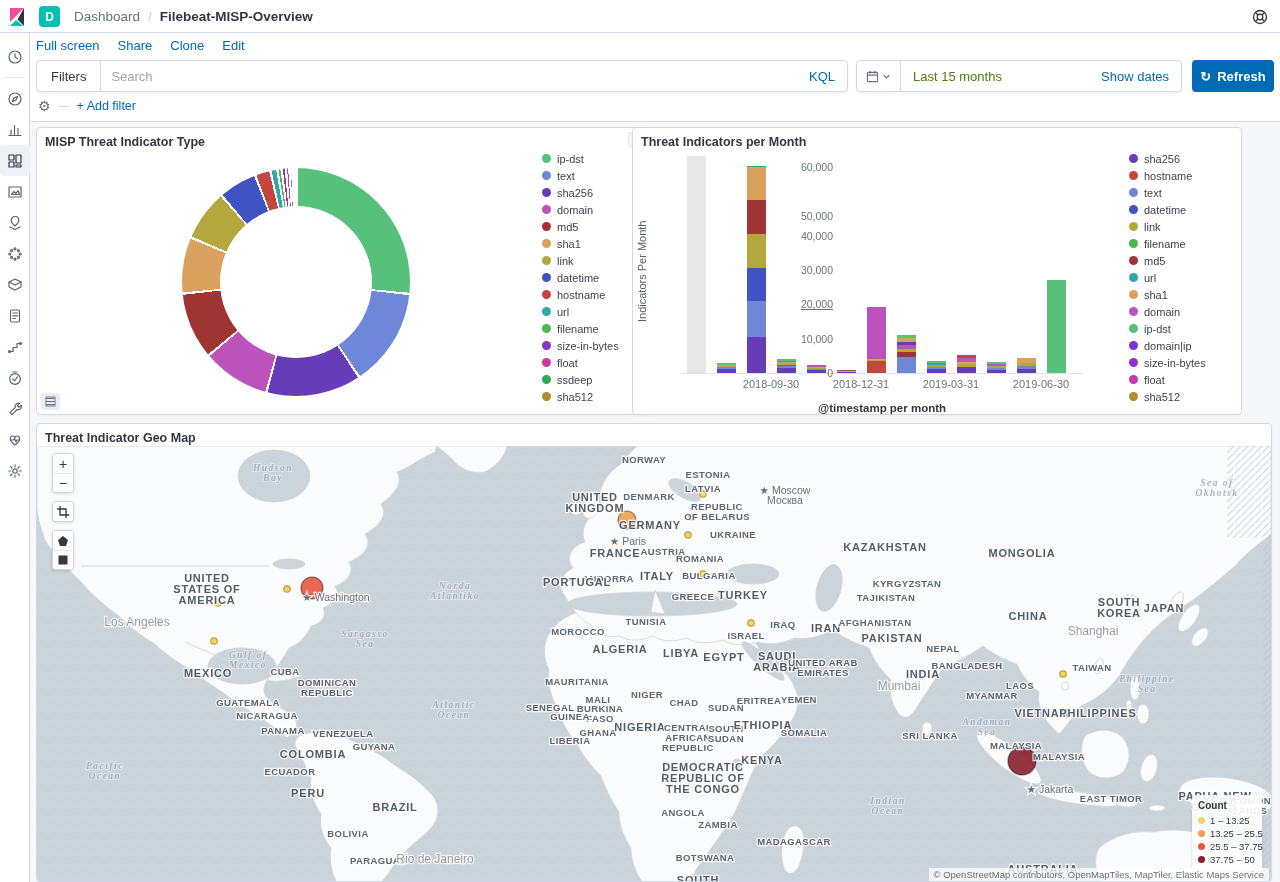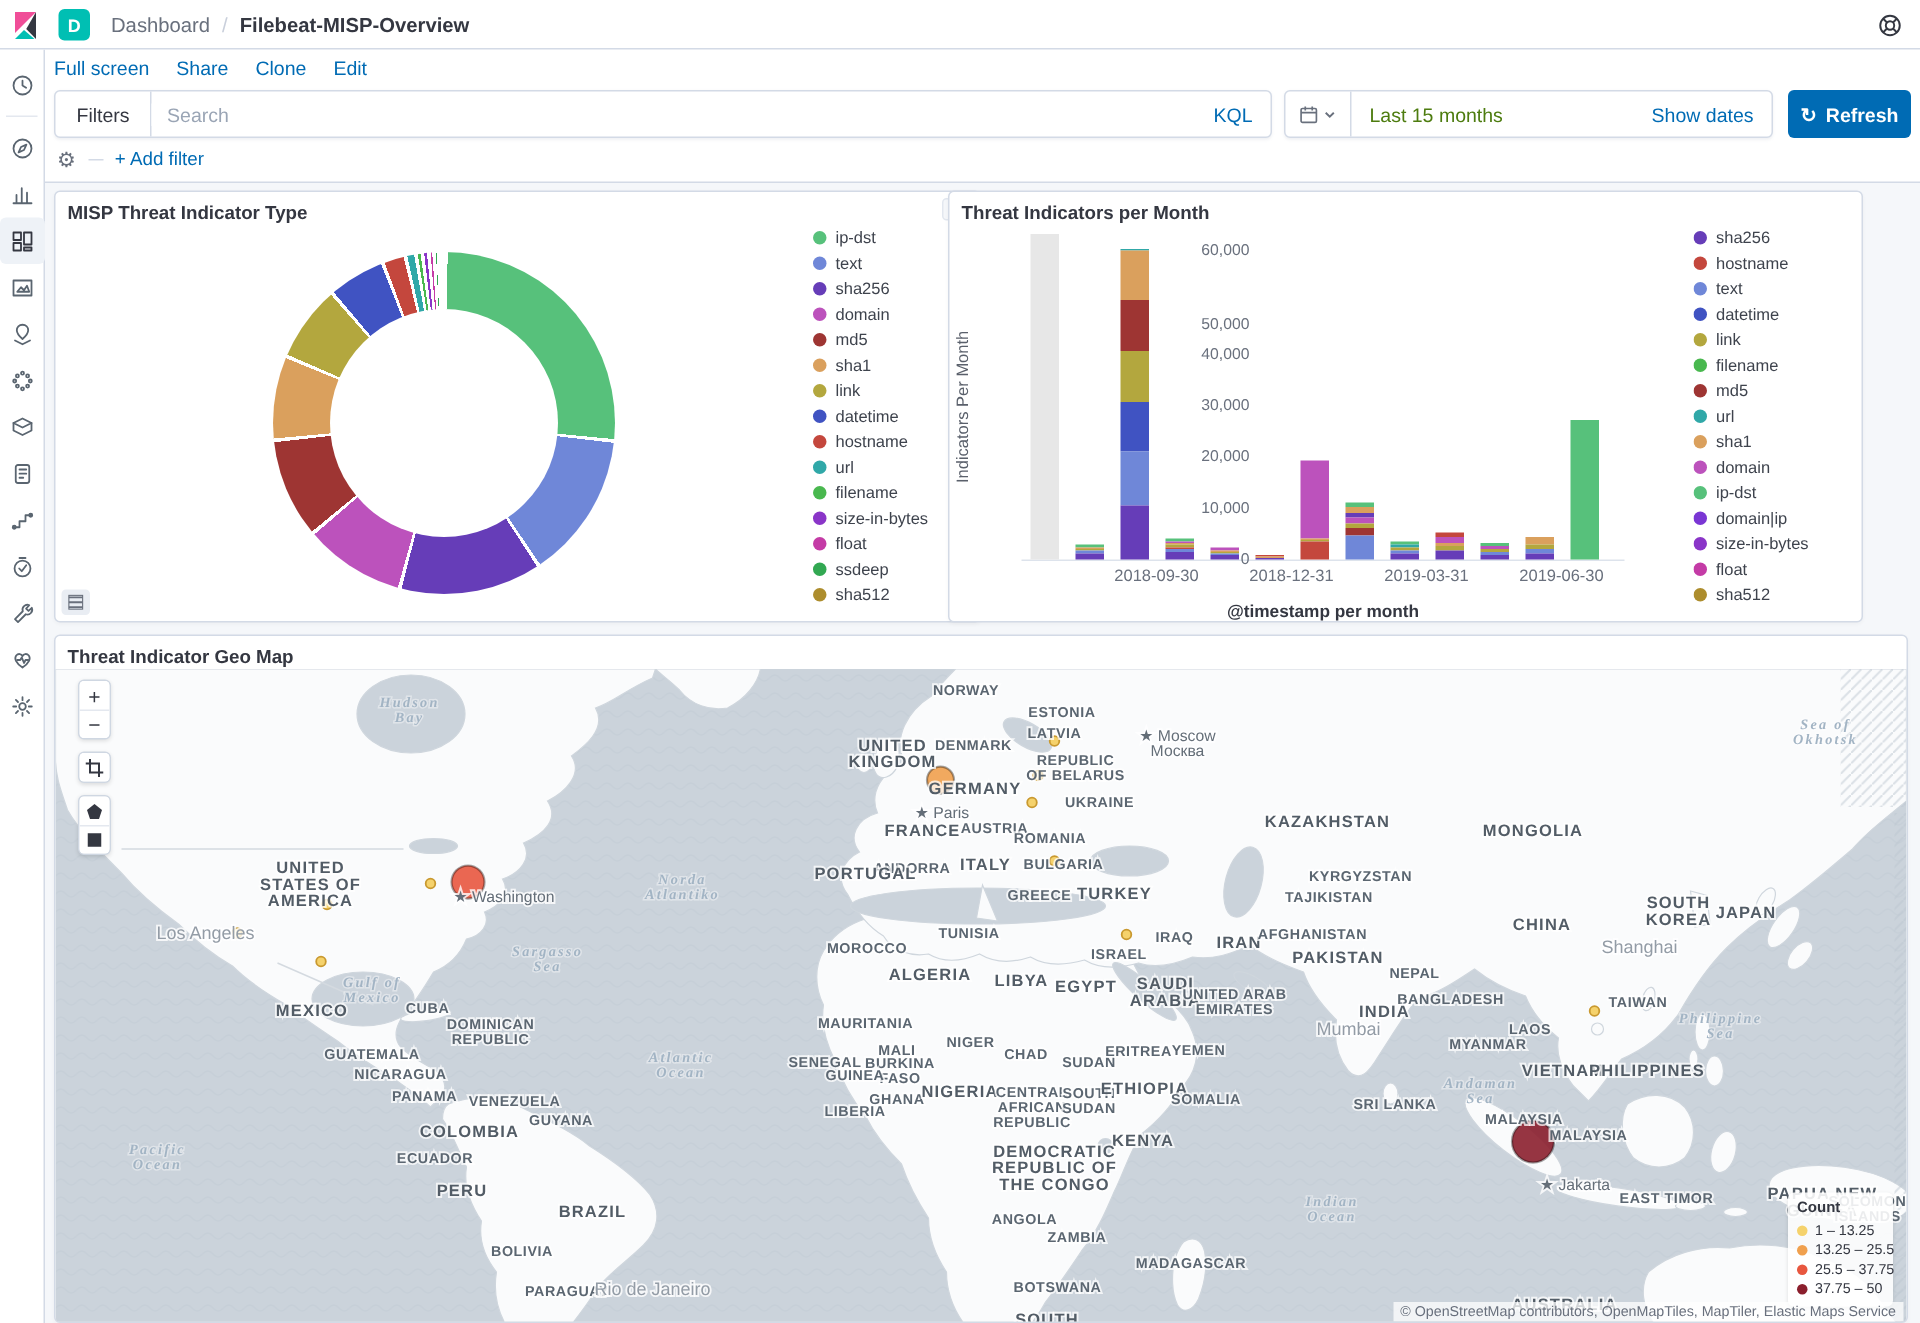--- a/index.html
+++ b/index.html
@@ -445,21 +445,21 @@
           <div class="seg" style="height: 3px; background: rgb(179, 167, 62);"></div>
           <div class="seg" style="height: 5px; background: rgb(218, 160, 93);"></div>
         </div>
         <div class="bar" title="2019-07" style="left: 366px; width: 19px;">
           <div class="seg" style="height: 93px; background: rgb(87, 193, 123);"></div>
         </div>
       </div>
     <div id="bar-yticks">
         <div class="ytick" style="top: 239px;">0</div>
         <div class="ytick" style="top: 204.667px;">10,000</div>
-        <div class="ytick" style="top: 170.333px;">20,000</div>
+        <div class="ytick" style="top: 170.333px; text-decoration: underline;">20,000</div>
         <div class="ytick" style="top: 136px;">30,000</div>
         <div class="ytick" style="top: 101.667px;">40,000</div>
         <div class="ytick" style="top: 67.3333px; margin-top: 15px;">50,000</div>
         <div class="ytick" style="top: 33px;">60,000</div>
       </div>
     <div id="bar-xticks">
         <div class="xtick" style="left: 138px;">2018-09-30</div>
         <div class="xtick" style="left: 228px;">2018-12-31</div>
         <div class="xtick" style="left: 318px;">2019-03-31</div>
         <div class="xtick" style="left: 408px;">2019-06-30</div>

